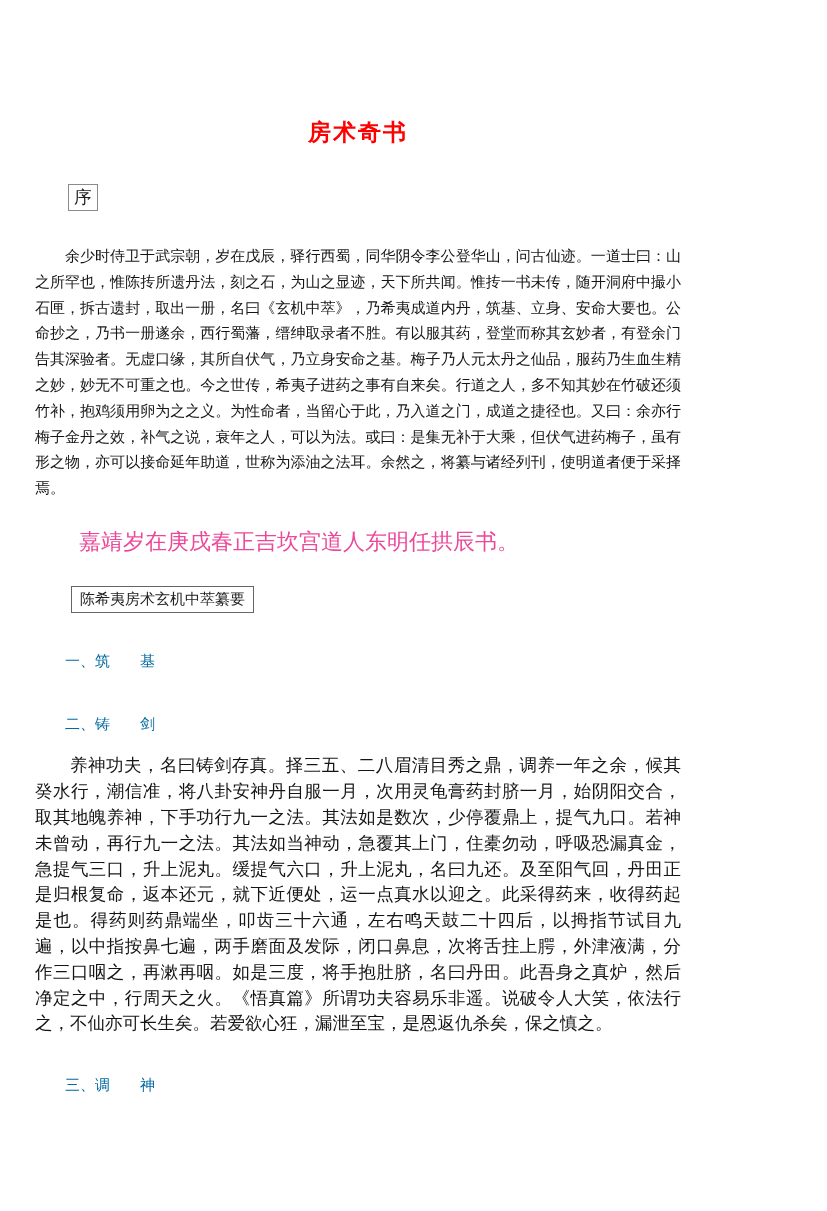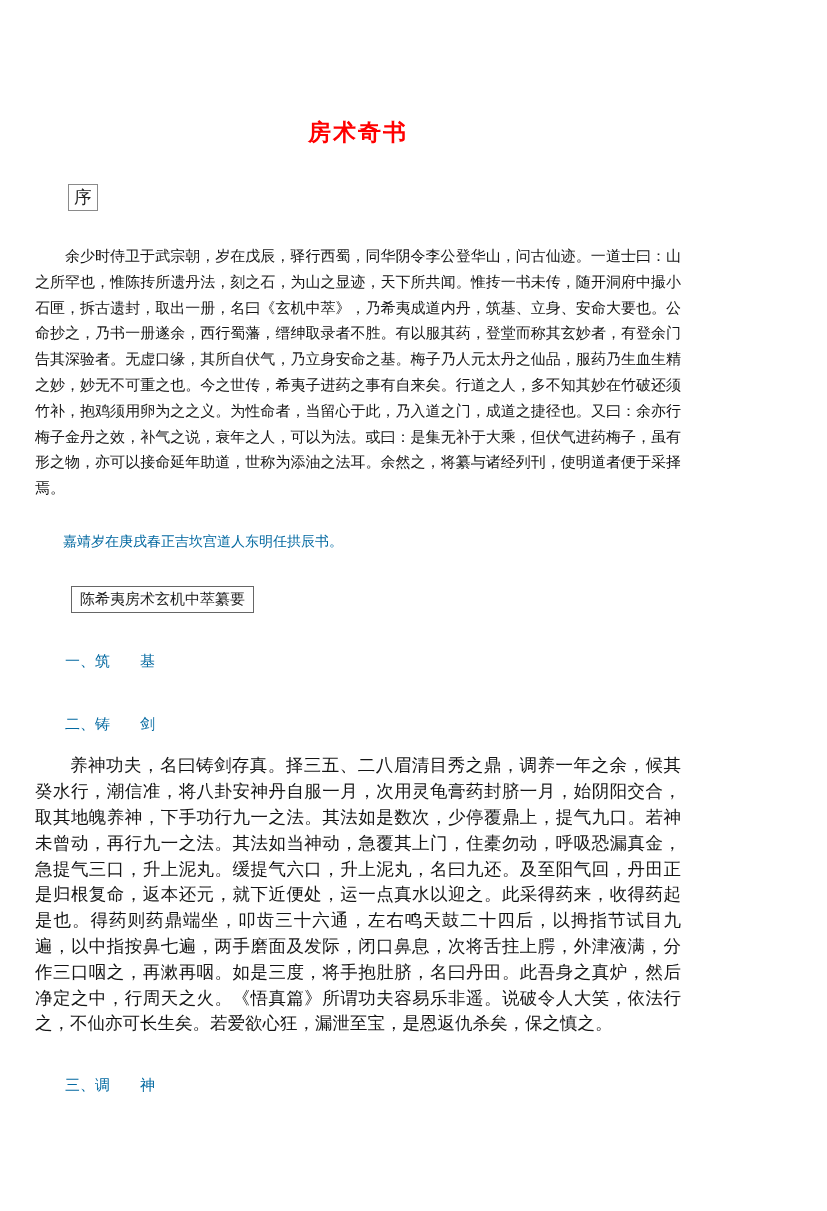--- a/index.html
+++ b/index.html
@@ -46,24 +46,24 @@
     margin: 33px 0 0 0;
     font-size: 15px;
     line-height: 25.8px;
     text-align: justify;
     text-indent: 2em;
     color: #151515;
     word-break: break-all;
   }
   .colophon {
     margin: 27px 0 0 0;
-    font-size: 14px;
+    font-size: 22px;
     line-height: 25.8px;
     text-indent: 2em;
-    color: #0369a1;
+    color: #ec4899;
   }
   .boxed-heading-row {
     margin-top: 31px;
   }
   .boxed-heading {
     display: inline-block;
     border: 1px solid #666666;
     padding: 2px 8px;
     margin-left: 36px;
     font-size: 15px;

